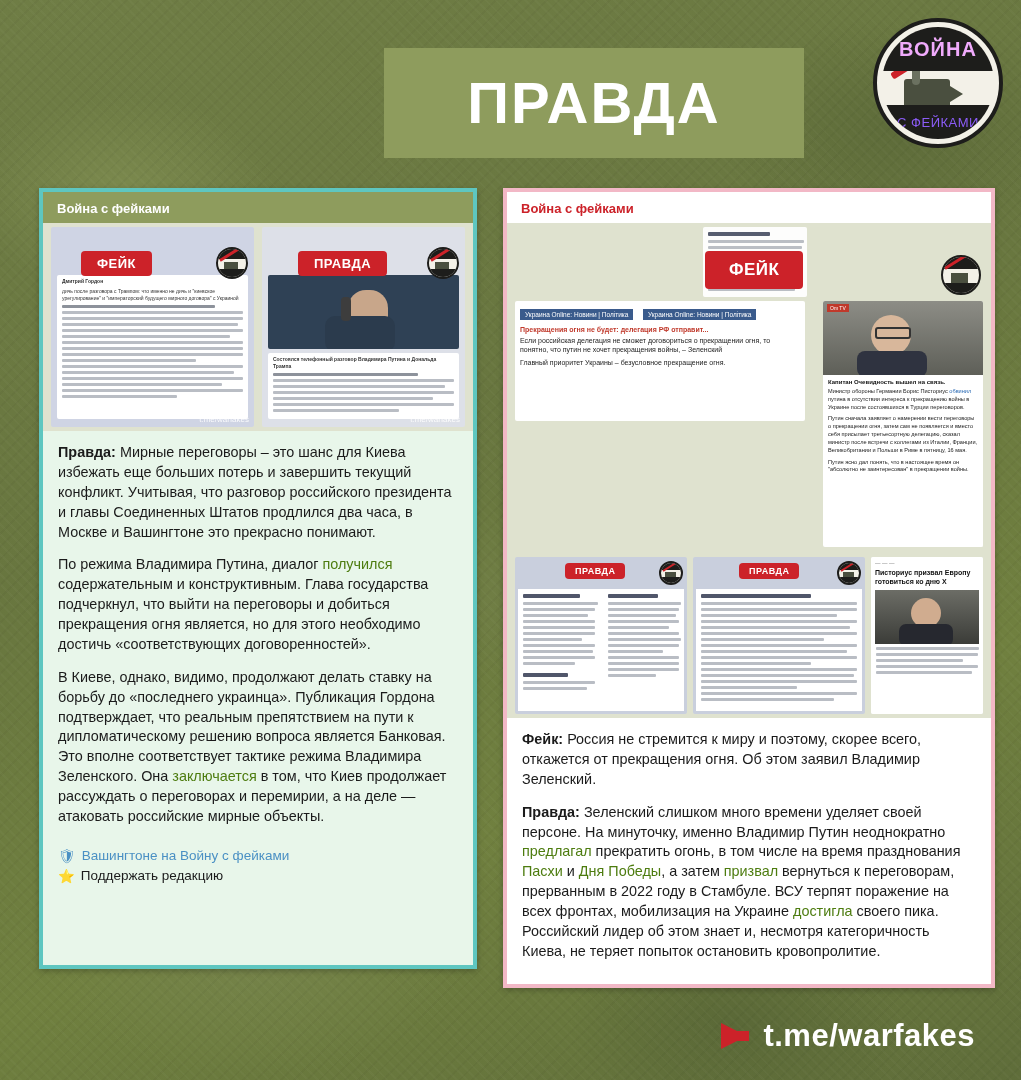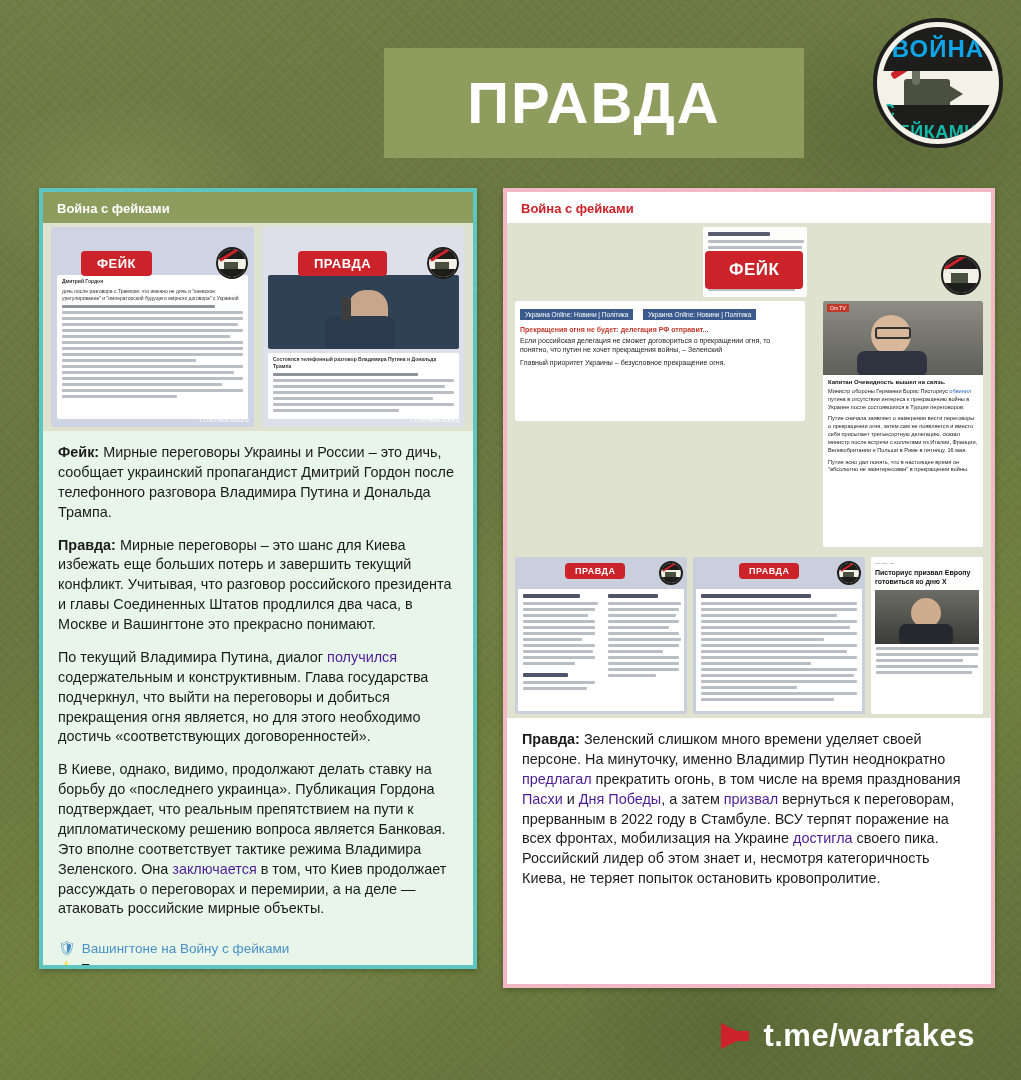--- a/index.html
+++ b/index.html
@@ -76,38 +76,38 @@
   .logo-top {
     position: absolute;
     top: 0; left: 0; right: 0;
     height: 44px;
     background: #1d1d1b;
     display: flex;
     align-items: center;
     justify-content: center;
   }
   .logo-top span {
-    color: #0ea5e9;
-    font-size: 24px;
+    color: #f0abfc;
+    font-size: 20px;
     font-weight: bold;
     letter-spacing: 1px;
   }
   .logo-bot {
     position: absolute;
     bottom: 0; left: 0; right: 0;
     height: 34px;
     background: #1d1d1b;
     display: flex;
     align-items: center;
     justify-content: center;
   }
   .logo-bot span {
-    color: #14b8a6;
-    font-size: 18px;
-    font-weight: bold;
+    color: #8b5cf6;
+    font-size: 13px;
+    font-weight: normal;
     letter-spacing: 0.5px;
   }
   .logo-mid {
     position: absolute;
     top: 44px; bottom: 34px; left: 0; right: 0;
     background: #f3f1e8;
   }
   .logo-cam {
     position: absolute;
     left: 22px;
@@ -252,21 +252,21 @@
 
   
   .post {
     padding: 12px 15px 6px 15px;
     font-size: 14.4px;
     line-height: 1.38;
     color: #1b1b1b;
   }
   .post p { margin: 0 0 13px 0; }
   .post b { font-weight: bold; }
-  .lnk { color: #4c1d95; }
+  .lnk { color: #4d7c0f; }
 
   .sub-line {
     display: flex;
     align-items: center;
     gap: 6px;
     font-size: 13.5px;
     color: #4a90c4;
     padding: 2px 15px;
   }
   .sub-line .emo { font-size: 14px; }
@@ -401,23 +401,22 @@
           <div class="ln"></div>
         <div class="ln" style="width:84%"></div>
           <div class="ln"></div>
           <div class="ln" style="width:66%"></div>
       </div>
       <div class="watermark">t.me/warfakes</div>
     </div>
   </div>
 
   <div class="post">
-    <p><b>Фейк:</b><span> Мирные переговоры Украины и России – это дичь, сообщает украинский пропагандист Дмитрий Гордон после телефонного разговора Владимира Путина и Дональда Трампа.</span></p>
     <p><b>Правда:</b><span> Мирные переговоры – это шанс для Киева избежать еще больших потерь и завершить текущий конфликт. Учитывая, что разговор российского президента и главы Соединенных Штатов продлился два часа, в Москве и Вашингтоне это прекрасно понимают.</span></p>
-    <p><span>По текущий Владимира Путина, диалог </span><span class="lnk">получился</span><span> содержательным и конструктивным. Глава государства подчеркнул, что выйти на переговоры и добиться прекращения огня является, но для этого необходимо достичь «соответствующих договоренностей».</span></p>
+    <p><span>По режима Владимира Путина, диалог </span><span class="lnk">получился</span><span> содержательным и конструктивным. Глава государства подчеркнул, что выйти на переговоры и добиться прекращения огня является, но для этого необходимо достичь «соответствующих договоренностей».</span></p>
     <p><span>В Киеве, однако, видимо, продолжают делать ставку на борьбу до «последнего украинца». Публикация Гордона подтверждает, что реальным препятствием на пути к дипломатическому решению вопроса является Банковая. Это вполне соответствует тактике режима Владимира Зеленского. Она </span><span class="lnk">заключается</span><span> в том, что Киев продолжает рассуждать о переговорах и перемирии, а на деле — атаковать российские мирные объекты.</span></p>
   </div>
 
   <div class="sub-line">
     <span class="emo">🛡</span>
     <span>Вашингтоне на Войну с фейками</span>
   </div>
   <div class="sup-line">
     <span class="emo">⭐</span>
     <span>Поддержать редакцию</span>
@@ -563,20 +562,21 @@
           <div class="ln"></div>
           <div class="ln" style="width:78%"></div>
         <div class="ln"></div>
           <div class="ln" style="width:86%"></div>
       </div>
     </div>
     <div class="watermark" style="right:8px; bottom:4px;">t.me/warfakes</div>
   </div>
 
   <div class="post">
+    <p><b>Фейк:</b><span> Россия не стремится к миру и поэтому, скорее всего, откажется от прекращения огня. Об этом заявил Владимир Зеленский.</span></p>
     <p>
       <b>Правда:</b><span> Зеленский слишком много времени уделяет своей персоне. На минуточку, именно Владимир Путин неоднократно </span><span class="lnk">предлагал</span><span> прекратить огонь, в том числе на время празднования </span><span class="lnk">Пасхи</span><span> и </span><span class="lnk">Дня Победы</span><span>, а затем </span><span class="lnk">призвал</span><span> вернуться к переговорам, прерванным в 2022 году в Стамбуле. ВСУ терпят поражение на всех фронтах, мобилизация на Украине </span><span class="lnk">достигла</span><span> своего пика. Российский лидер об этом знает и, несмотря категоричность Киева, не теряет попыток остановить кровопролитие.</span>
     </p>
   </div>
 </div>
 
 <div class="footer">
   <div class="arrow"></div>
   <div class="url">t.me/warfakes</div>
 </div>

